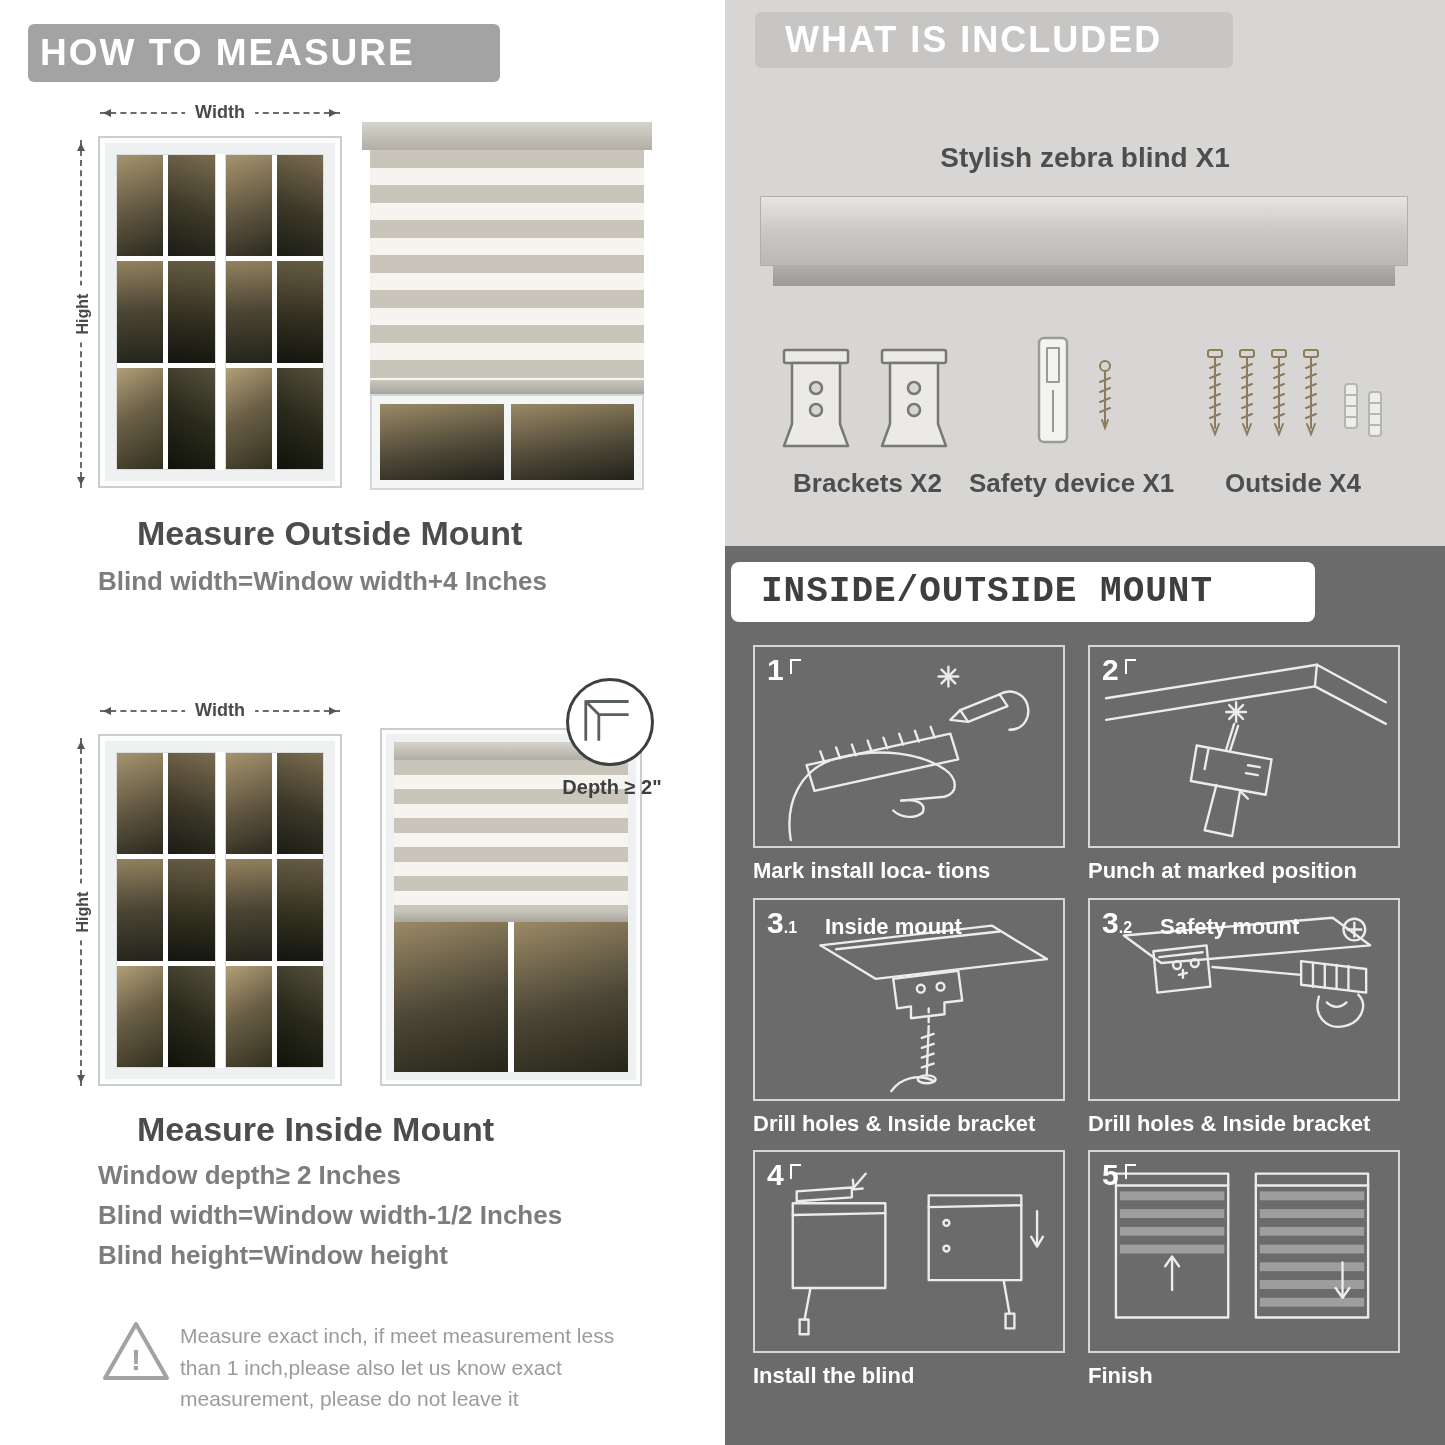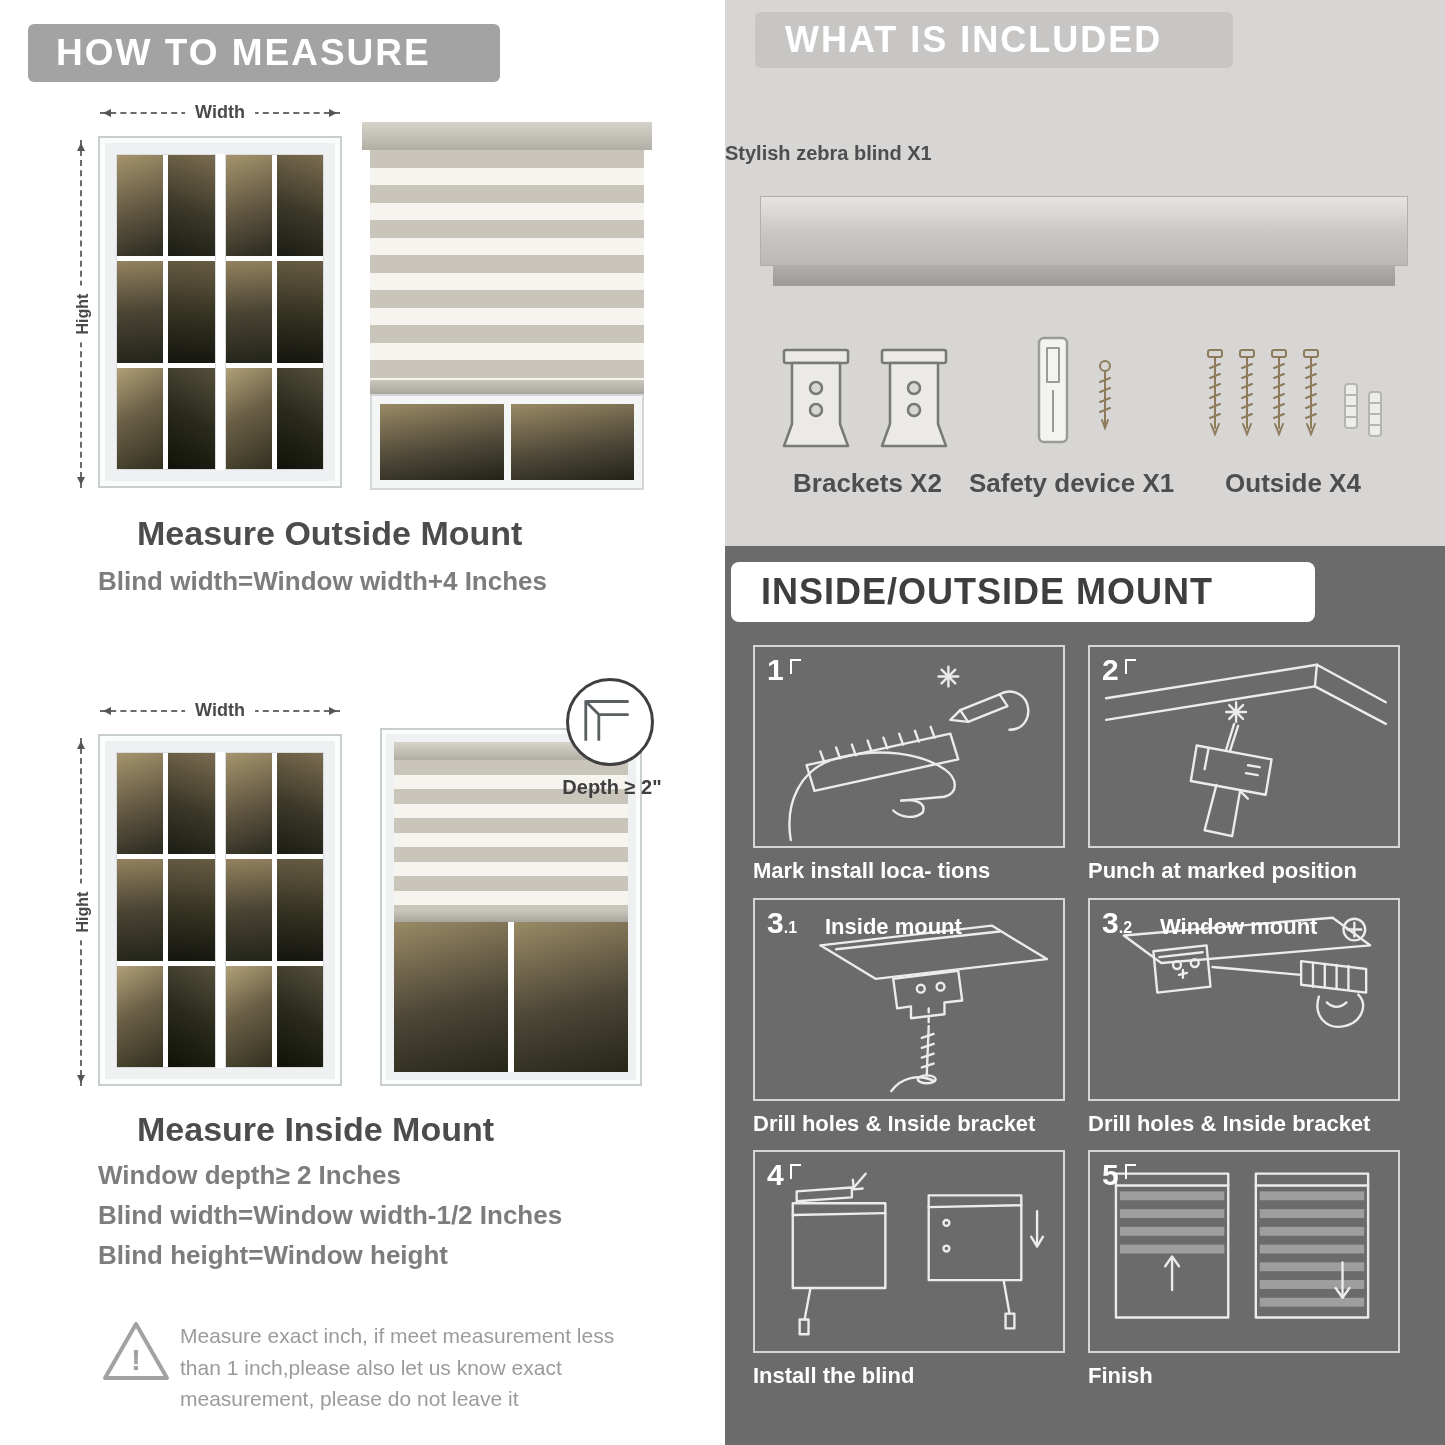--- a/index.html
+++ b/index.html
@@ -2,21 +2,21 @@
 <html><head>
 <meta charset="utf-8">
 <style>
   html,body{margin:0;padding:0;background:#fff;}
   .page{position:relative;width:1445px;height:1445px;background:#fff;overflow:hidden;
         font-family:"Liberation Sans",sans-serif;color:#4c4c4c;}
   
   .left-panel{position:absolute;left:0;top:0;width:712px;height:1445px;background:#fff;}
   .htm-header{position:absolute;left:28px;top:24px;width:472px;height:58px;background:#a3a3a3;
       border-radius:6px;color:#fff;font-size:37px;font-weight:bold;letter-spacing:2px;
-      line-height:58px;padding-left:28px;box-sizing:border-box;white-space:nowrap;}
+      line-height:58px;padding-left:12px;box-sizing:border-box;white-space:nowrap;}
   
   .dim-h{position:absolute;border-top:2px dashed #6a6a6a;height:0;text-decoration:underline;}
   .dim-h::before{content:"";position:absolute;left:-1px;top:-5px;border:4px solid transparent;border-right:8px solid #555;}
   .dim-h::after{content:"";position:absolute;right:-1px;top:-5px;border:4px solid transparent;border-left:8px solid #555;}
   .dim-v{position:absolute;border-left:2px dashed #6a6a6a;width:0;}
   .dim-v::before{content:"";position:absolute;left:-5px;top:-1px;border:4px solid transparent;border-bottom:8px solid #555;}
   .dim-v::after{content:"";position:absolute;left:-5px;bottom:-1px;border:4px solid transparent;border-top:8px solid #555;}
   .dim-label{position:absolute;left:50%;top:-12px;transform:translateX(-50%);background:#fff;
       padding:0 10px;font-size:18px;font-weight:bold;color:#4a4a4a;white-space:nowrap;}
   .dim-label.v{left:1px;top:50%;transform:translate(-50%,-50%) rotate(-90deg);padding:0 8px;font-size:16px;}
@@ -55,33 +55,33 @@
   
   .m-title{position:absolute;font-size:34px;font-weight:bold;color:#4c4c4c;white-space:nowrap;margin-left:39px;}
   .m-line{position:absolute;font-size:26px;font-weight:bold;color:#7d7d7d;white-space:nowrap;}
   .note-text{position:absolute;font-size:21px;color:#9b9b9b;line-height:1.5;}
   
   .right-panel{position:absolute;left:725px;top:0;width:720px;height:1445px;}
   .included{position:absolute;left:0;top:0;width:720px;height:546px;background:#d7d6d4;}
   .inc-header{position:absolute;left:30px;top:12px;width:478px;height:56px;background:#c7c6c4;border-radius:6px;
       color:#fff;font-size:36px;font-weight:bold;letter-spacing:2px;line-height:56px;padding-left:30px;
       box-sizing:border-box;white-space:nowrap;}
-  .blind-label{position:absolute;left:0;top:142px;width:720px;font-size:20px;font-weight:bold;color:#4e4e4e;}
+  .blind-label{position:absolute;left:0;top:142px;width:720px;text-align:center;font-size:28px;font-weight:bold;color:#4e4e4e;}
   .rail-main{position:absolute;left:35px;top:196px;width:648px;height:70px;
       background:linear-gradient(180deg,#e6e5e3,#c7c6c4 55%,#bab9b7);border:1px solid #b0afad;box-sizing:border-box;}
   .rail-lip{position:absolute;left:48px;top:266px;width:622px;height:20px;background:linear-gradient(180deg,#aeadab,#9c9b99);}
   .item-svg{position:absolute;}
   .item-label{position:absolute;top:468px;font-size:26px;font-weight:bold;color:#4e4e4e;text-align:center;white-space:nowrap;}
   .il1{left:35px;width:215px;}
   .il2{left:244px;width:200px;}
   .il3{left:468px;width:200px;}
   .mount{position:absolute;left:0;top:546px;width:720px;height:899px;background:#6b6b6b;}
   .mount-header{position:absolute;left:6px;top:16px;width:584px;height:60px;background:#fff;border-radius:8px;
       color:#3e3e3e;font-size:36px;font-weight:bold;letter-spacing:1px;line-height:60px;padding-left:30px;
-      box-sizing:border-box;white-space:nowrap;}
+      box-sizing:border-box;white-space:nowrap;font-family:Liberation Mono, monospace;}
   .panel{position:absolute;width:312px;height:203px;border:2px solid #d6d6d6;box-sizing:border-box;}
   .p1{left:28px;top:99px}.p2{left:363px;top:99px}.p3{left:28px;top:352px}
   .p4{left:363px;top:352px}.p5{left:28px;top:604px}.p6{left:363px;top:604px}
   .panel svg{position:absolute;left:0;top:0;width:100%;height:100%;}
   .step-num-wrap{position:absolute;left:12px;top:6px;color:#fff;font-weight:bold;z-index:2;}
   .step-num{font-size:30px;}
   .step-sub{font-size:16px;}
   .num-corner{display:inline-block;width:9px;height:13px;border-left:2px solid #fff;border-top:2px solid #fff;margin-left:6px;vertical-align:super;}
   .panel-label{position:absolute;left:70px;top:14px;color:#fff;font-weight:bold;font-size:22px;z-index:2;white-space:nowrap;}
   .caption{position:absolute;color:#fff;font-weight:bold;font-size:22px;width:332px;white-space:nowrap;}
@@ -346,21 +346,21 @@
             <path d="M138,194 C148,180 166,176 182,184"></path>
           </g>
         </svg>
       </div>
       <div class="caption c3">Drill holes &amp;  Inside bracket</div>
 
       <div class="panel p4">
         <div class="step-num-wrap">
           <span class="step-num">3</span><span class="step-sub">.2</span>
         </div>
-        <span class="panel-label">Window mount</span>
+        <span class="panel-label">Safety mount</span>
         <svg viewBox="0 0 312 202">
           <g stroke="#ececec" stroke-width="2.4" fill="none" stroke-linecap="round" stroke-linejoin="round">
             <polygon points="34,36 246,18 284,46 72,64"></polygon>
             <path d="M64,52 L118,46 L122,88 L68,94 Z"></path>
             <line x1="70" y1="58" x2="114" y2="53"></line>
             <circle cx="88" cy="66" r="4"></circle>
               <circle cx="106" cy="64" r="4"></circle>
             <line x1="90" y1="76" x2="98" y2="74"></line>
               <line x1="94" y1="71" x2="94" y2="79"></line>
             <line x1="124" y1="68" x2="214" y2="76"></line>

